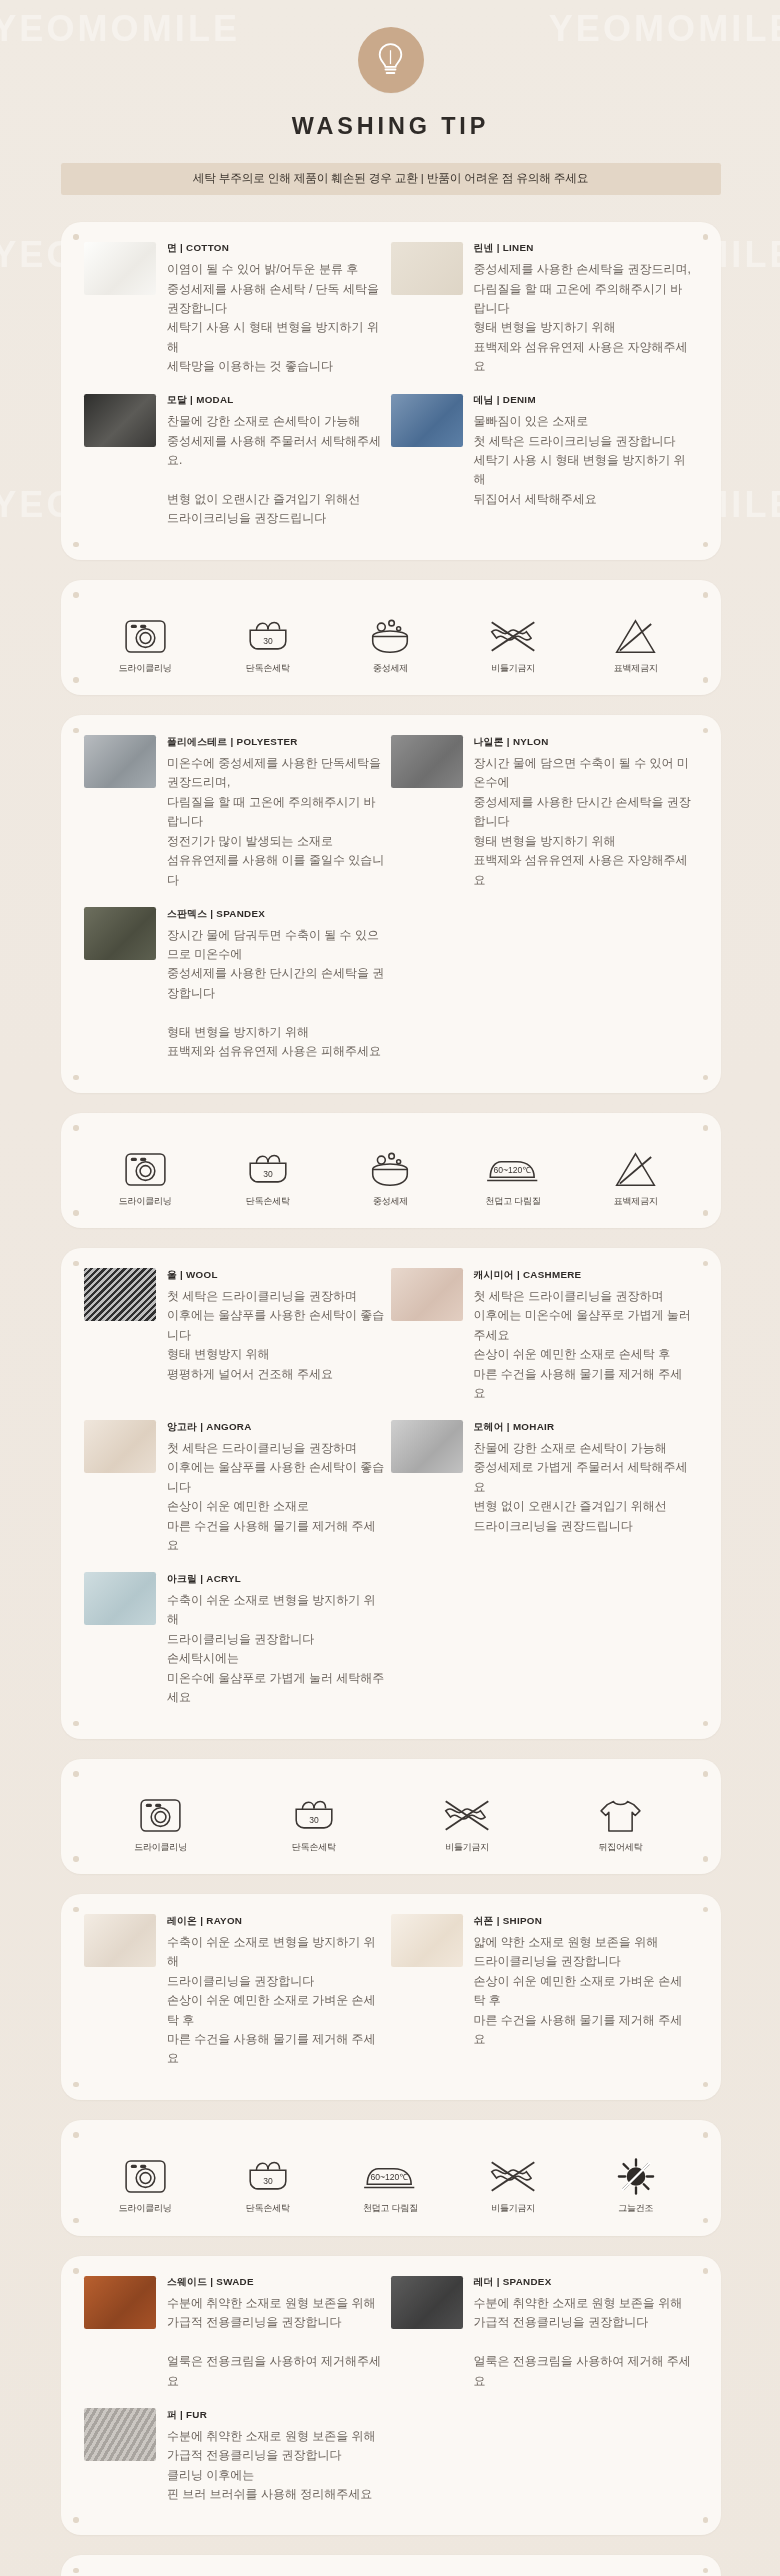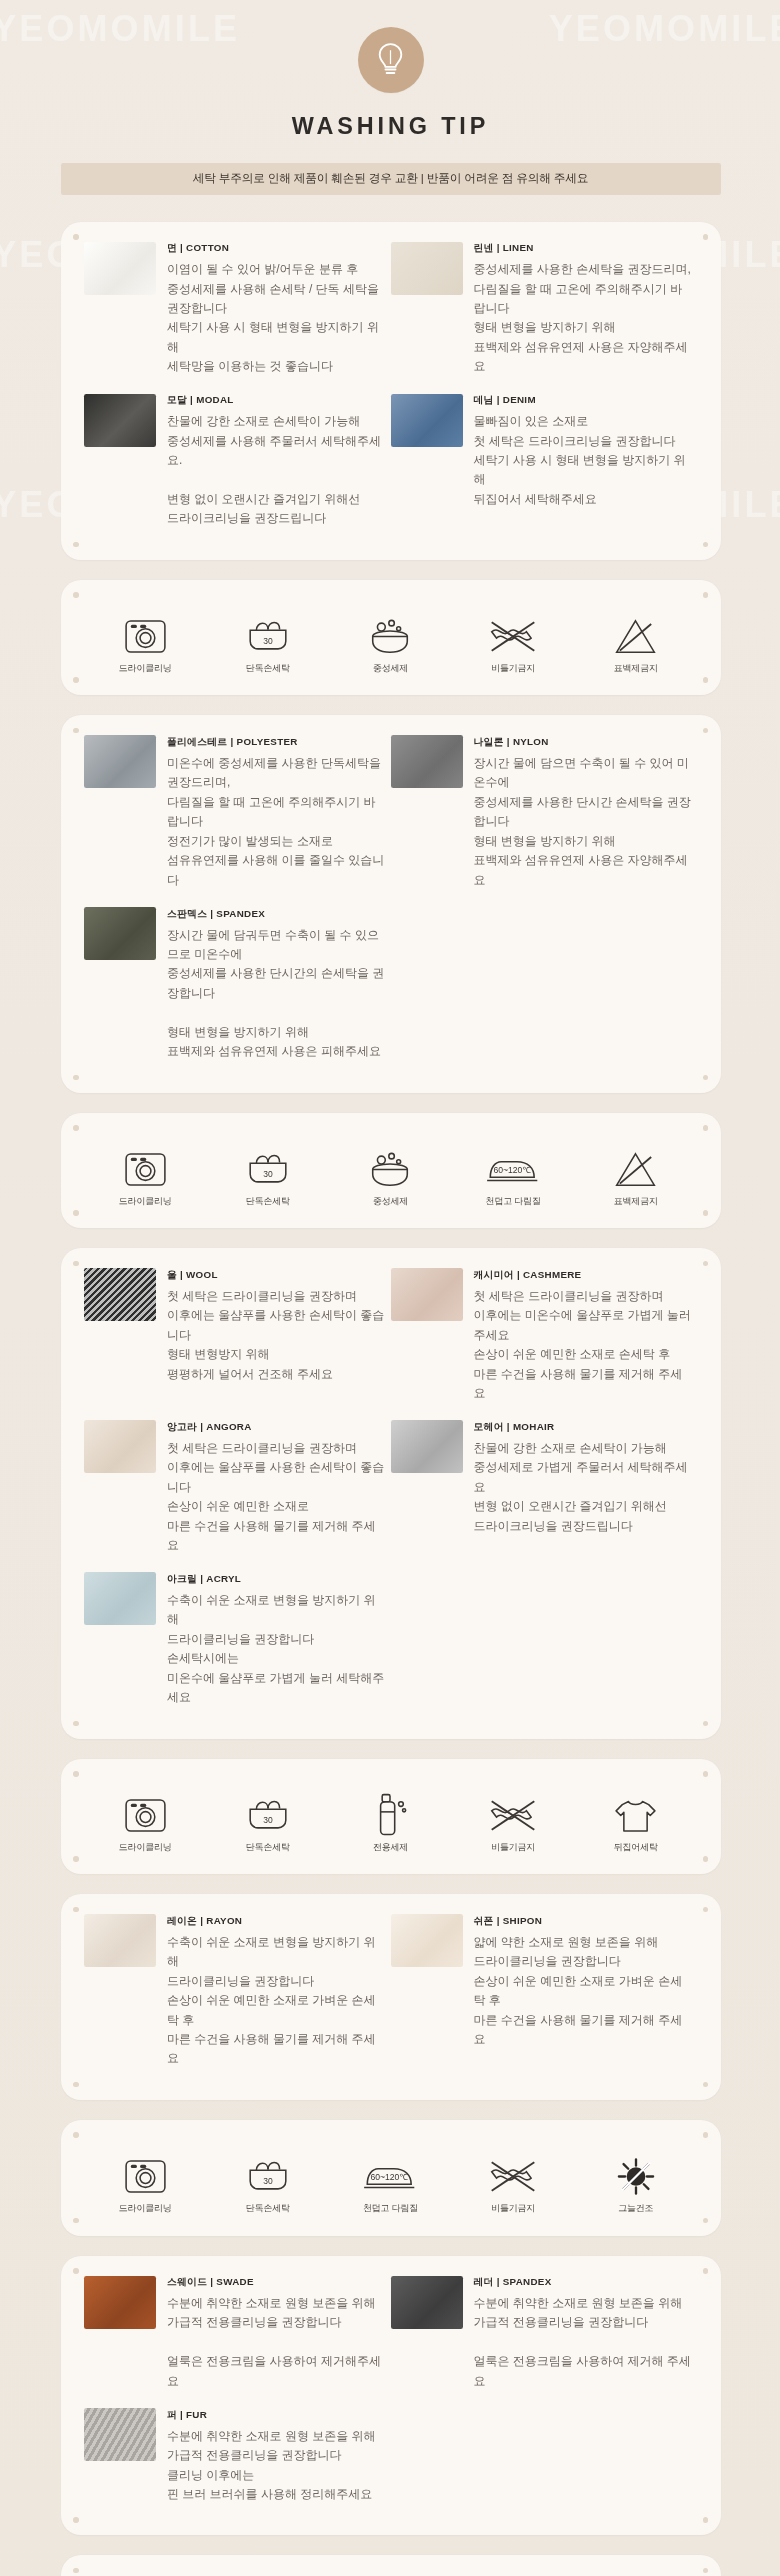--- a/index.html
+++ b/index.html
@@ -475,32 +475,20 @@
       <div class="icon-cell">
         <div class="ibox">
           <svg width="48" height="41" viewBox="0 0 62 52">
               <path d="M8 18h46v14a10 10 0 0 1-10 10H18A10 10 0 0 1 8 32z" fill="none" stroke="#3b3633" stroke-width="2"></path>
               <path d="M16 18c0-6 4-9 8-9s7 3 7 8" fill="none" stroke="#3b3633" stroke-width="2"></path>
               <path d="M31 17c0-6 4-9 8-9s7 3 7 9" fill="none" stroke="#3b3633" stroke-width="2"></path>
               <text x="31" y="36" font-size="11" text-anchor="middle" fill="#3b3633" font-family="Liberation Sans, sans-serif">30</text>
             </svg>
         </div>
         <div class="ilabel">단독손세탁</div>
-      </div>
-      <div class="icon-cell">
-        <div class="ibox">
-          <svg width="36" height="44" viewBox="0 0 46 56">
-              <rect x="13" y="2" width="10" height="9" rx="2" fill="none" stroke="#3b3633" stroke-width="2"></rect>
-              <path d="M11 16c0-3 3-5 7-5h4c4 0 7 2 7 5v32a5 5 0 0 1-5 5H16a5 5 0 0 1-5-5z" fill="none" stroke="#3b3633" stroke-width="2"></path>
-              <line x1="11" y1="24" x2="29" y2="24" stroke="#3b3633" stroke-width="2"></line>
-              <circle cx="37" cy="14" r="3" fill="none" stroke="#3b3633" stroke-width="2"></circle>
-              <circle cx="41" cy="22" r="2" fill="none" stroke="#3b3633" stroke-width="2"></circle>
-            </svg>
-        </div>
-        <div class="ilabel">전용세제</div>
       </div>
       <div class="icon-cell">
         <div class="ibox">
           <svg width="52" height="41" viewBox="0 0 66 52">
               <path d="M6 20c8-8 14 8 22 0s14 8 22 0l6 8c-8 8-14-8-22 0s-14-8-22 0z" fill="none" stroke="#3b3633" stroke-width="2"></path>
               <line x1="6" y1="44" x2="60" y2="8" stroke="#3b3633" stroke-width="2.4"></line>
               <line x1="6" y1="8" x2="60" y2="44" stroke="#3b3633" stroke-width="2.4"></line>
             </svg>
         </div>
         <div class="ilabel">비틀기금지</div>

